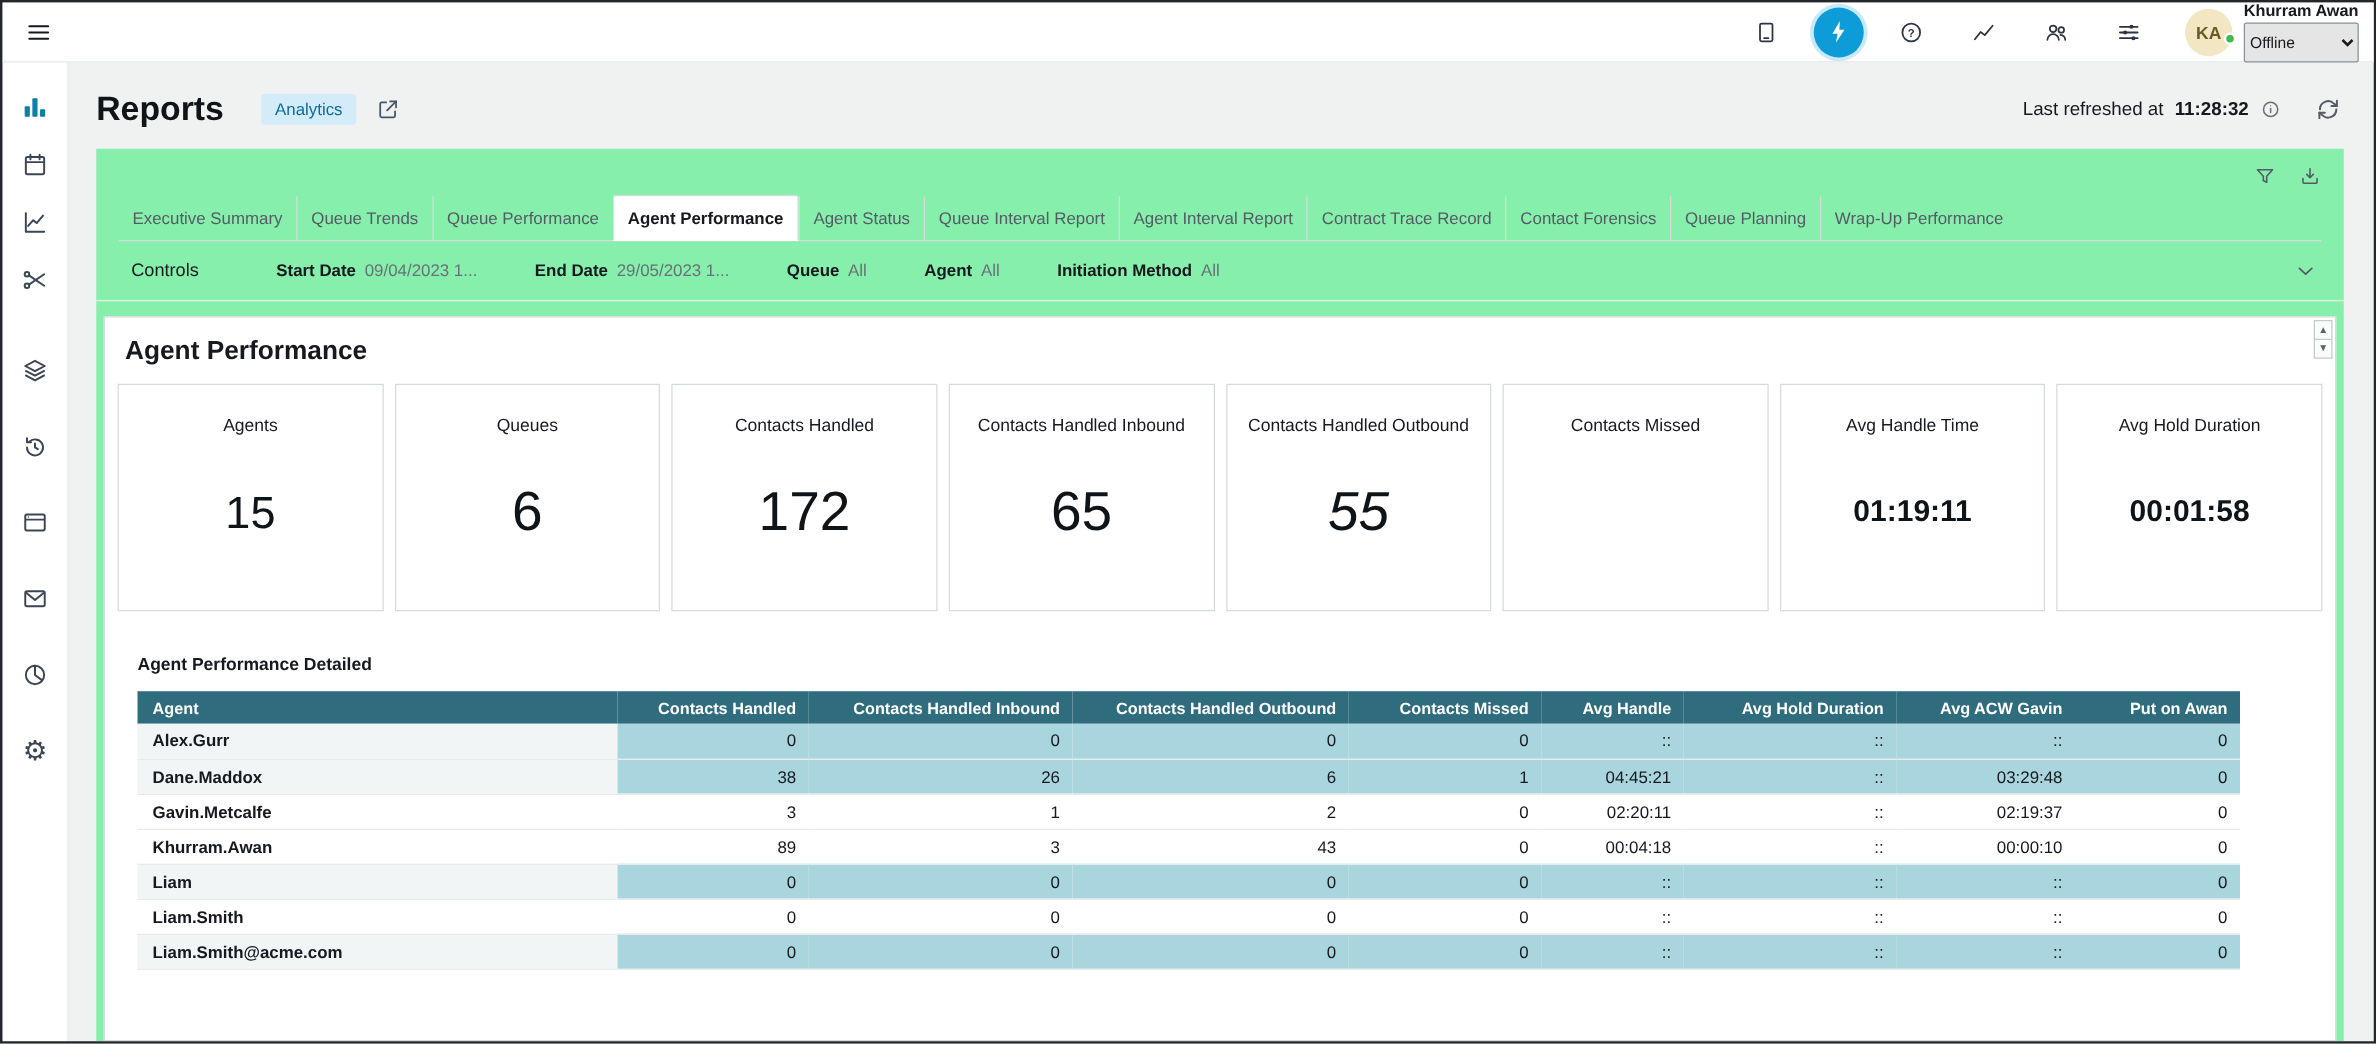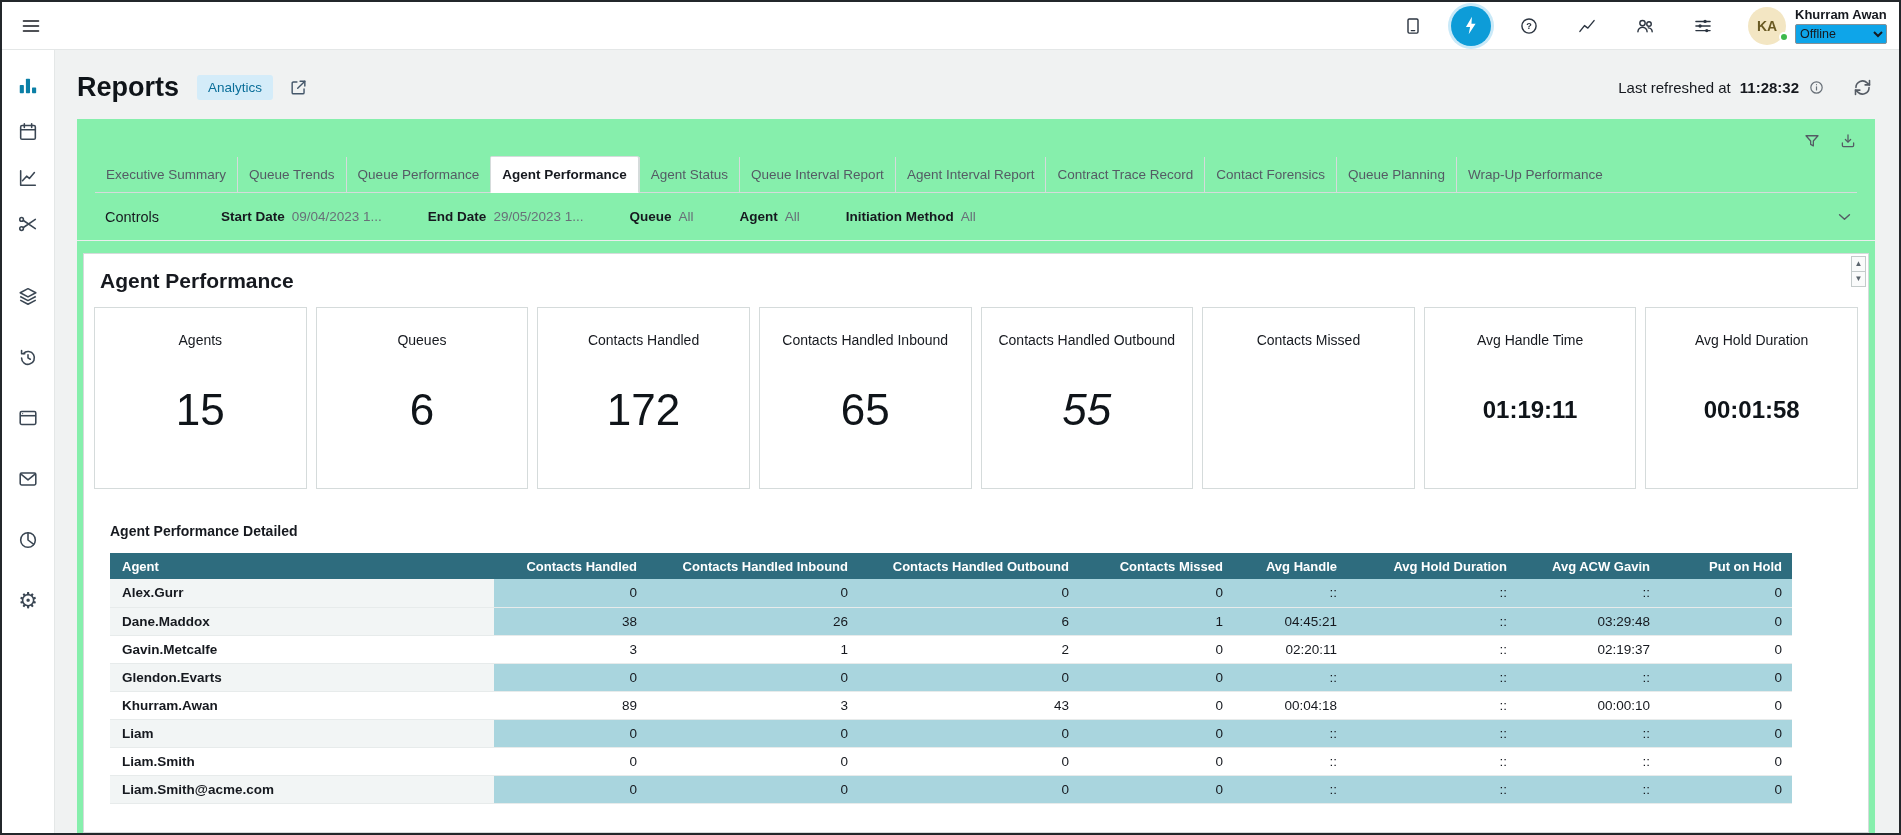--- a/index.html
+++ b/index.html
@@ -24,38 +24,38 @@
   .tb-right{display:flex;align-items:center;}
   .tb-icon{width:58px;display:flex;justify-content:center;align-items:center;color:#2b3440;cursor:pointer;}
   .tb-icon svg{width:20px;height:20px;}
   .ccp-btn{width:40px;height:40px;border-radius:50%;background:var(--accent);box-shadow:0 0 0 3px #c9e9f8;display:flex;align-items:center;justify-content:center;margin:0 9px;cursor:pointer;}
   .ccp-btn svg{width:22px;height:22px;}
   .user-block{display:flex;align-items:center;gap:9px;margin-left:16px;position:relative;}
   .avatar{width:38px;height:38px;border-radius:50%;background:#f3e6c3;color:#6a5a23;font-weight:700;font-size:14px;display:flex;align-items:center;justify-content:center;cursor:pointer;}
   .status-dot{width:10px;height:10px;border-radius:50%;background:var(--green);position:absolute;left:31px;top:25px;border:2px solid #fff;}
   .user-meta{display:flex;flex-direction:column;gap:2px;}
   .user-name{font-size:13px;font-weight:700;white-space:nowrap;}
-  .status-select{font-size:12.5px;width:92px;height:20px;border:1px solid #879196;border-radius:2px;background:#0ea5e9;color:#16191f;}
+  .status-select{font-size:12.5px;width:92px;height:32px;border:1px solid #879196;border-radius:2px;background:#e5e5e5;color:#16191f;}
 
   
   .body{flex:1;display:flex;overflow:hidden;}
   .sidebar{width:53px;background:#fff;border-right:1px solid #e4e7e7;display:flex;flex-direction:column;align-items:center;padding-top:24px;flex:0 0 auto;}
   .sb-group{display:flex;flex-direction:column;align-items:center;gap:22px;}
   .sb-group.g2{margin-top:48px;gap:37px;}
   .sb-icon{width:24px;height:24px;color:#3a4653;display:flex;align-items:center;justify-content:center;cursor:pointer;}
   .sb-icon svg{width:22px;height:22px;}
   .sb-icon.active{color:var(--activeIcon);}
   .gear-glyph{font-size:22px;line-height:1;}
 
   .main{flex:1;display:flex;flex-direction:column;overflow:hidden;}
 
   
   .page-header{display:flex;align-items:center;padding:22px 26px 16px 22px;}
   .ph-title{font-size:27px;font-weight:700;color:#0f1419;}
-  .badge{margin-left:18px;background:var(--badgeBg);color:var(--badgeText);font-size:13.5px;padding:5px 11px;border-radius:3px;}
+  .badge{margin-left:30px;background:var(--badgeBg);color:var(--badgeText);font-size:13.5px;padding:5px 11px;border-radius:3px;}
   .ext-link{margin-left:16px;color:#44576a;cursor:pointer;}
   .ext-link svg{width:19px;height:19px;}
   .ph-right{margin-left:auto;display:flex;align-items:center;gap:9px;font-size:15px;}
   .refreshed-time{font-weight:700;}
   .info-icon{color:#687078;cursor:pointer;}
   .info-icon svg{width:17px;height:17px;}
   .refresh-icon{margin-left:18px;color:#545b64;cursor:pointer;}
   .refresh-icon svg{width:21px;height:21px;}
 
   
@@ -333,21 +333,21 @@
               <span>▲</span>
               <span>▼</span>
             </div>
           <div class="region-head">
             <h2>Agent Performance</h2>
           </div>
 
           <div class="kpis">
               <div class="kpi-card">
                 <div class="kpi-label">Agents</div>
-                <div class="kpi-value" style="font-size: 44px;">15</div>
+                <div class="kpi-value" style="font-size: 36px;">15</div>
               </div>
               <div class="kpi-card">
                 <div class="kpi-label">Queues</div>
                 <div class="kpi-value" style="font-size: 44px;">6</div>
               </div>
               <div class="kpi-card">
                 <div class="kpi-label">Contacts Handled</div>
                 <div class="kpi-value" style="font-size: 44px;">172</div>
               </div>
               <div class="kpi-card">
@@ -388,21 +388,21 @@
               <thead>
                   <tr>
                     <th>Agent</th>
                     <th>Contacts Handled</th>
                     <th>Contacts Handled Inbound</th>
                     <th>Contacts Handled Outbound</th>
                     <th>Contacts Missed</th>
                     <th>Avg Handle</th>
                     <th>Avg Hold Duration</th>
                     <th>Avg ACW Gavin</th>
-                    <th>Put on Hold</th>
+                    <th>Put on Awan</th>
                   </tr>
                 </thead>
               <tbody>
                   <tr class="stripe">
                     <td>Alex.Gurr</td>
                     <td>0</td>
                     <td>0</td>
                     <td>0</td>
                     <td>0</td>
                     <td>::</td>
@@ -423,31 +423,20 @@
                   </tr>
                   <tr>
                     <td>Gavin.Metcalfe</td>
                     <td>3</td>
                     <td>1</td>
                     <td>2</td>
                     <td>0</td>
                     <td>02:20:11</td>
                     <td>::</td>
                     <td>02:19:37</td>
-                    <td>0</td>
-                  </tr>
-                  <tr class="stripe">
-                    <td>Glendon.Evarts</td>
-                    <td>0</td>
-                    <td>0</td>
-                    <td>0</td>
-                    <td>0</td>
-                    <td>::</td>
-                    <td>::</td>
-                    <td>::</td>
                     <td>0</td>
                   </tr>
                   <tr>
                     <td>Khurram.Awan</td>
                     <td>89</td>
                     <td>3</td>
                     <td>43</td>
                     <td>0</td>
                     <td>00:04:18</td>
                     <td>::</td>

